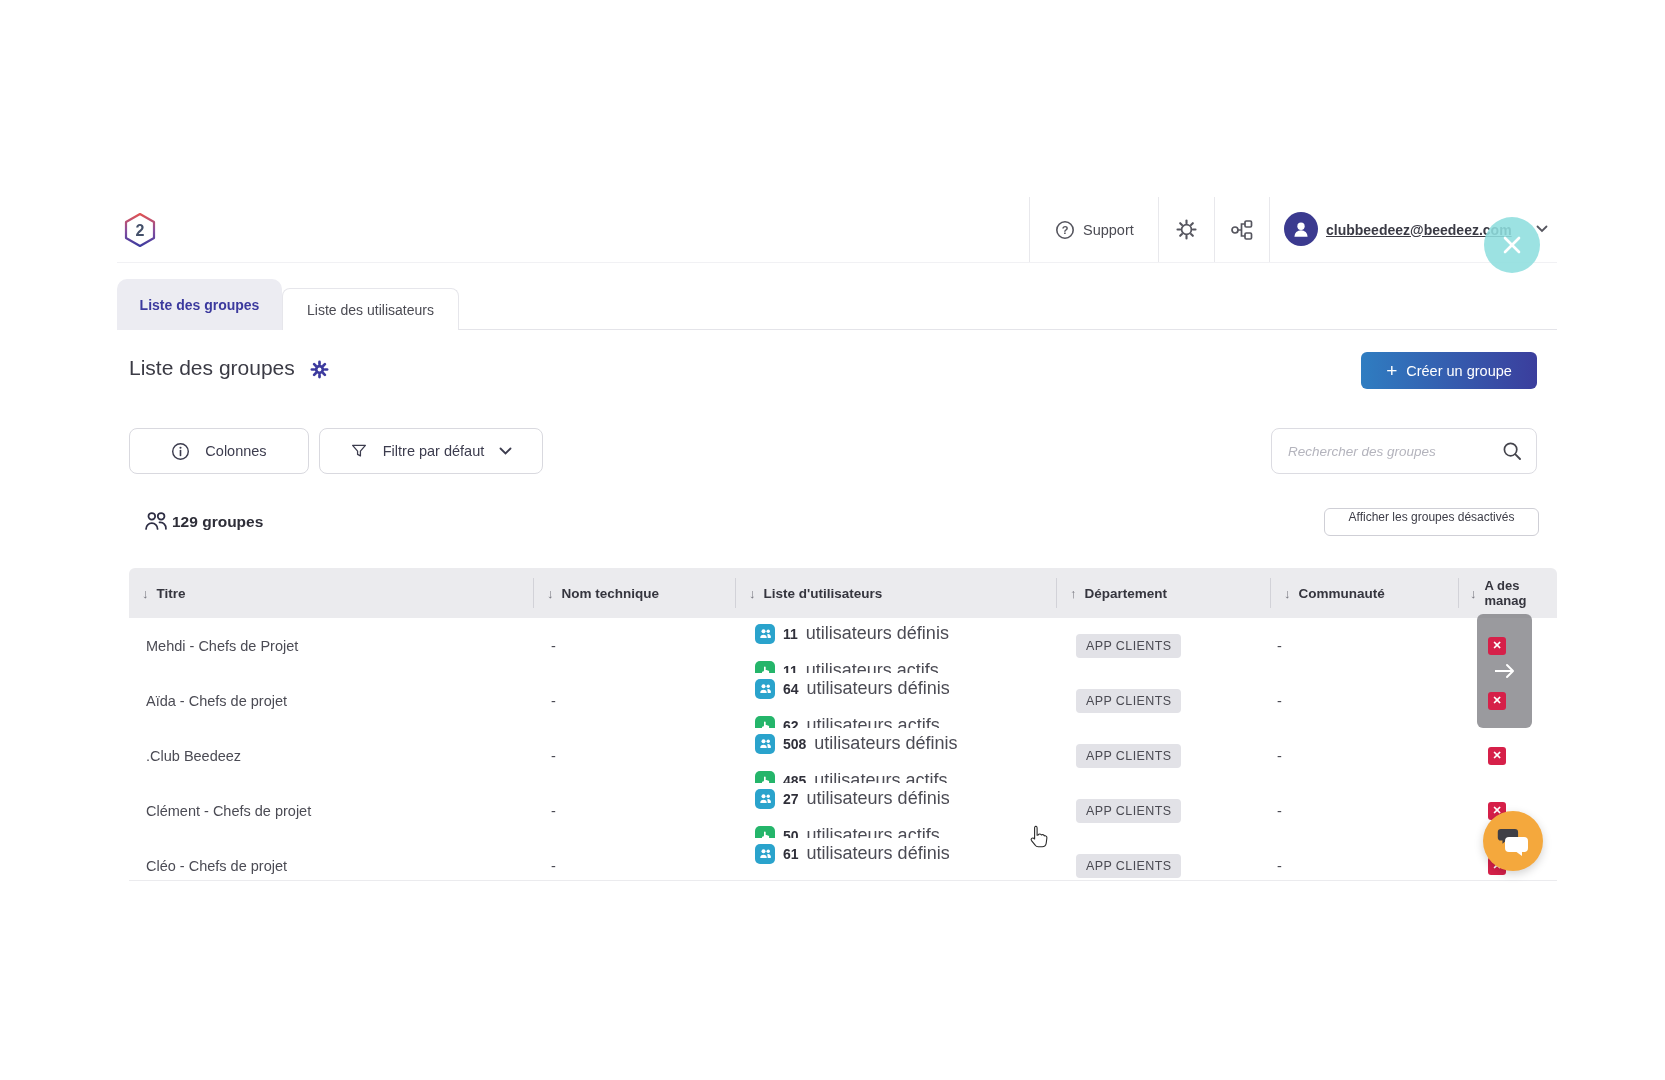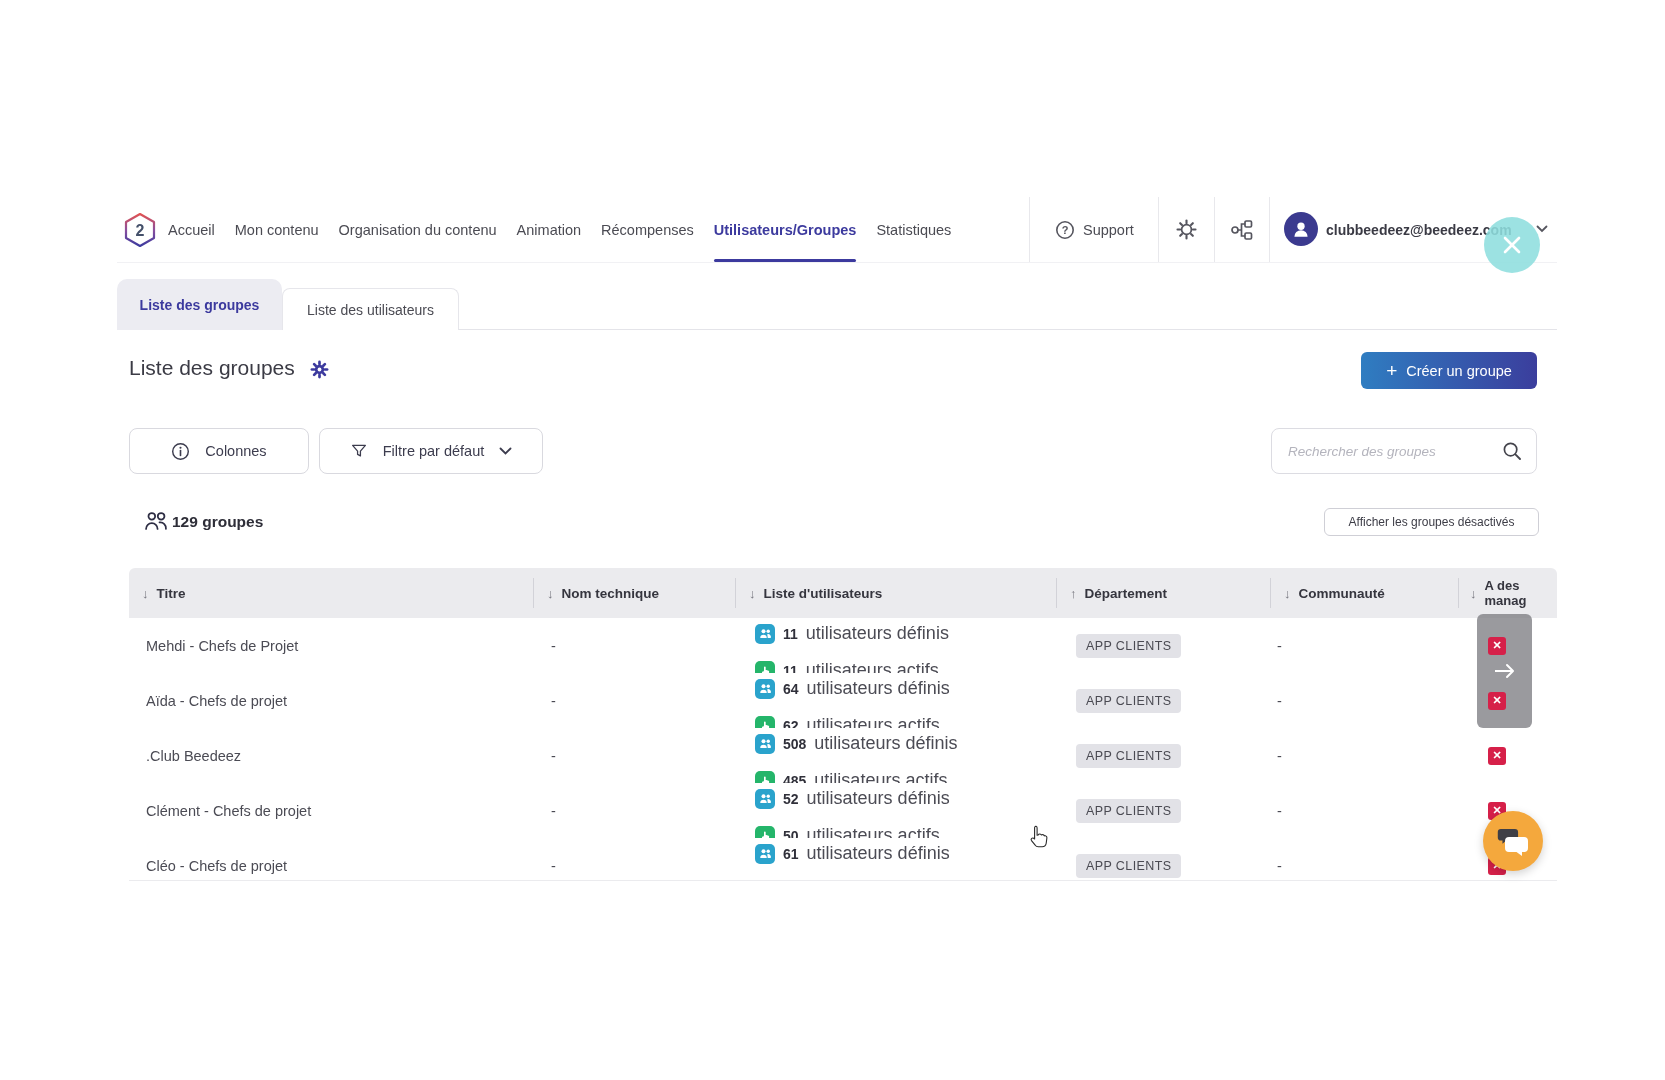--- a/index.html
+++ b/index.html
@@ -14,21 +14,21 @@
   .navbar{left:117px;top:197px;width:1440px;height:65px;border-bottom:1px solid #f1f1f4;background:#fff;}
   .logo{left:6px;top:15px;width:34px;height:36px;}
   .nav-items{left:51px;top:0;height:100%;display:flex;align-items:center;gap:20px;}
   .nav-item{font-size:14.5px;color:#4b4b53;height:100%;display:flex;align-items:center;position:relative;cursor:pointer;white-space:nowrap;}
   .nav-item.active{color:#3c3a9e;font-weight:bold;}
   .nav-item.active::after{content:"";position:absolute;left:0;right:0;bottom:0;height:3px;background:#3c3a9e;border-radius:2px;}
   .vdiv{top:0;width:1px;height:65px;background:#e8e8ec;}
   .support{left:938px;top:0;height:100%;display:flex;align-items:center;gap:8px;font-size:14.5px;color:#4b4b53;cursor:pointer;}
   .nav-icon{color:#55555e;}
   .avatar{left:1167px;top:15px;width:34px;height:34px;border-radius:50%;background:#3b3a8f;display:flex;align-items:center;justify-content:center;}
-  .account-email{left:1209px;top:0;height:100%;display:flex;align-items:center;font-size:14px;color:#3a3a44;font-weight:bold;}
+  .account-email{left:1209px;top:0;height:100%;display:flex;align-items:center;font-size:14px;color:#3a3a44;font-weight:bold;text-decoration:underline;}
   .caret{left:1419px;top:28px;color:#55555e;}
 
   
   .tab{box-sizing:border-box;display:flex;align-items:center;justify-content:center;font-size:14px;cursor:pointer;}
   .tab-active{left:117px;top:279px;width:165px;height:51px;background:#ececf2;border-radius:10px 10px 0 0;color:#3c3a9e;font-weight:bold;z-index:3;}
   .tab-inactive{left:282px;top:288px;width:177px;height:42px;background:#fff;border:1px solid #e6e6eb;border-bottom:none;border-radius:8px 8px 0 0;color:#4b4b53;z-index:2;}
   .tabs-line{left:117px;top:329px;width:1440px;height:1px;background:#e4e4e9;z-index:1;}
 
   
   .page-title{left:129px;top:356px;font-size:21px;font-weight:500;color:#3b3b45;}
@@ -42,21 +42,21 @@
   .btn-columns{left:129px;top:428px;width:180px;}
   .btn-filter{left:319px;top:428px;width:224px;}
   .search-wrap{left:1271px;top:428px;width:266px;height:46px;box-sizing:border-box;border:1px solid #dcdce2;border-radius:8px;background:#fff;display:flex;align-items:center;}
   .search-input{flex:1;border:none;outline:none;background:transparent;font-family:inherit;font-size:13.5px;font-style:italic;color:#6a6a74;padding:0 0 0 16px;}
   .search-input::placeholder{color:#b4b4bd;font-style:italic;}
   .search-icon{margin-right:14px;color:#44444c;cursor:pointer;}
 
   
   .count-icon{left:143px;top:509px;color:#2e2e44;}
   .count-label{left:172px;top:513px;font-size:15.5px;font-weight:bold;color:#2e2e38;}
-  .btn-disabled-groups{left:1324px;top:508px;width:215px;height:28px;box-sizing:border-box;background:#fff;border:1px solid #cfcfd6;border-radius:6px;font-size:12px;color:#3c3c46;display:flex;align-items:center;justify-content:center;cursor:pointer;font-family:inherit;}
+  .btn-disabled-groups{left:1324px;top:508px;width:215px;height:28px;box-sizing:border-box;background:#fff;border:1px solid #cfcfd6;border-radius:6px;font-size:12px;color:#3c3c46;display:flex;align-items:flex-start;justify-content:center;cursor:pointer;font-family:inherit;}
 
   
   .thead{left:129px;top:568px;width:1428px;height:50px;background:#ebebee;border-radius:6px 6px 0 0;z-index:1;}
   .th{position:absolute;top:0;height:100%;display:flex;align-items:center;gap:8px;font-size:13.5px;font-weight:bold;color:#35353e;white-space:nowrap;cursor:pointer;}
   .th .sort{color:#75757e;font-weight:400;font-size:13px;}
   .th.wrap{white-space:normal;line-height:15px;width:70px;font-size:13px;}
   .hsep{position:absolute;top:10px;width:1px;height:30px;background:#d2d2d8;}
   .tbody{left:129px;top:618px;width:1428px;height:263px;overflow:hidden;background:#fff;}
   .row{position:absolute;left:0;width:1428px;height:55px;border-bottom:4px solid #404040;background:#fff;}
   .cell{position:absolute;top:50%;transform:translateY(-50%);font-size:14.5px;color:#4b4b54;white-space:nowrap;}
@@ -87,29 +87,20 @@
         <linearGradient id="lg" x1="0" y1="0" x2="0" y2="1">
           <stop offset="0" stop-color="#e05252"></stop>
             <stop offset=".5" stop-color="#8a4f9e"></stop>
             <stop offset="1" stop-color="#3c3a9e"></stop>
         </linearGradient>
       </defs>
       <polygon points="17,2 31,10 31,26 17,34 3,26 3,10" fill="none" stroke="url(#lg)" stroke-width="2.2" stroke-linejoin="round"></polygon>
       <text x="17" y="24" font-size="16" font-weight="bold" fill="#44506a" text-anchor="middle" font-family="Liberation Sans, sans-serif">2</text>
     </svg>
   </div>
-  <div class="abs nav-items">
-    <div class="nav-item">Accueil</div>
-    <div class="nav-item">Mon contenu</div>
-    <div class="nav-item">Organisation du contenu</div>
-    <div class="nav-item">Animation</div>
-    <div class="nav-item">Récompenses</div>
-    <div class="nav-item active">Utilisateurs/Groupes</div>
-    <div class="nav-item">Statistiques</div>
-  </div>
 
   <div class="abs vdiv" style="left:912px"></div>
   <div class="abs support">
     <span class="nav-icon">
       <svg width="20" height="20" viewBox="0 0 20 20">
           <circle cx="10" cy="10" r="8.2" fill="none" stroke="currentColor" stroke-width="1.6"></circle>
           <text x="10" y="14" font-size="11" font-weight="bold" fill="currentColor" text-anchor="middle" font-family="Liberation Sans, sans-serif">?</text>
         </svg>
     </span>
     <span>Support</span>
@@ -364,21 +355,21 @@
     <div class="users">
       <div class="uline">
         <span class="uicon defined">
           <svg width="13" height="11" viewBox="0 0 26 22">
               <circle cx="9" cy="6.5" r="4" fill="#fff"></circle>
               <path d="M2.5 20a6.5 6.5 0 0 1 13 0z" fill="#fff"></path>
               <circle cx="18.5" cy="6.5" r="3.4" fill="#fff"></circle>
               <path d="M16.5 12.3a5.8 5.8 0 0 1 7 7.7h-6z" fill="#fff"></path>
             </svg>
         </span>
-        <span class="unum">52</span>
+        <span class="unum">27</span>
         <span class="usuffix">utilisateurs définis</span>
       </div>
       <div class="uline">
         <span class="uicon actives">
           <svg width="12" height="12" viewBox="0 0 24 24">
               <path d="M10 11V4.6a1.7 1.7 0 0 1 3.4 0V10h1.2l4.6 1.6c.6.2 1 .8 1 1.4v3l-1.7 4.8a1.6 1.6 0 0 1-1.5 1.1h-6.2c-.5 0-1-.2-1.3-.6L6 17.6v-3c0-1.2 1.3-1.9 2.3-1.3z" fill="#fff"></path>
             </svg>
         </span>
         <span class="unum">50</span>
         <span class="usuffix">utilisateurs actifs</span>

